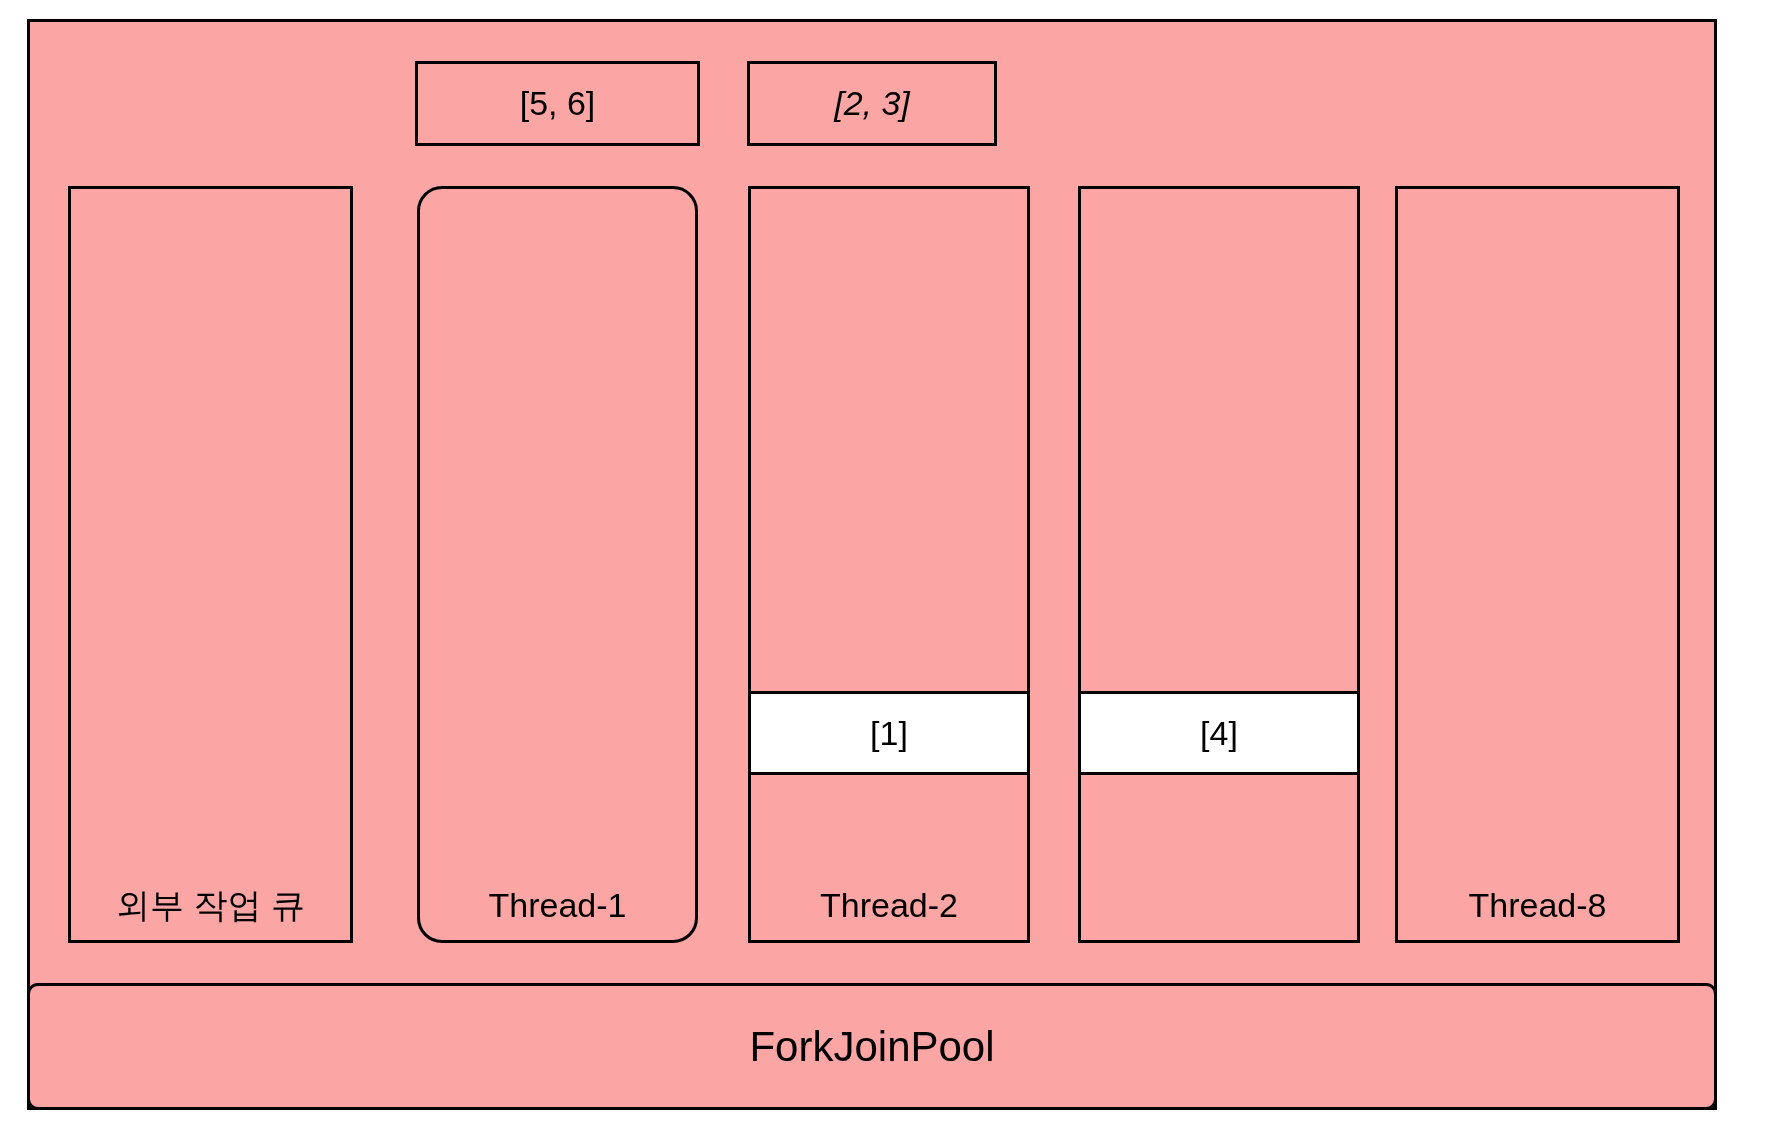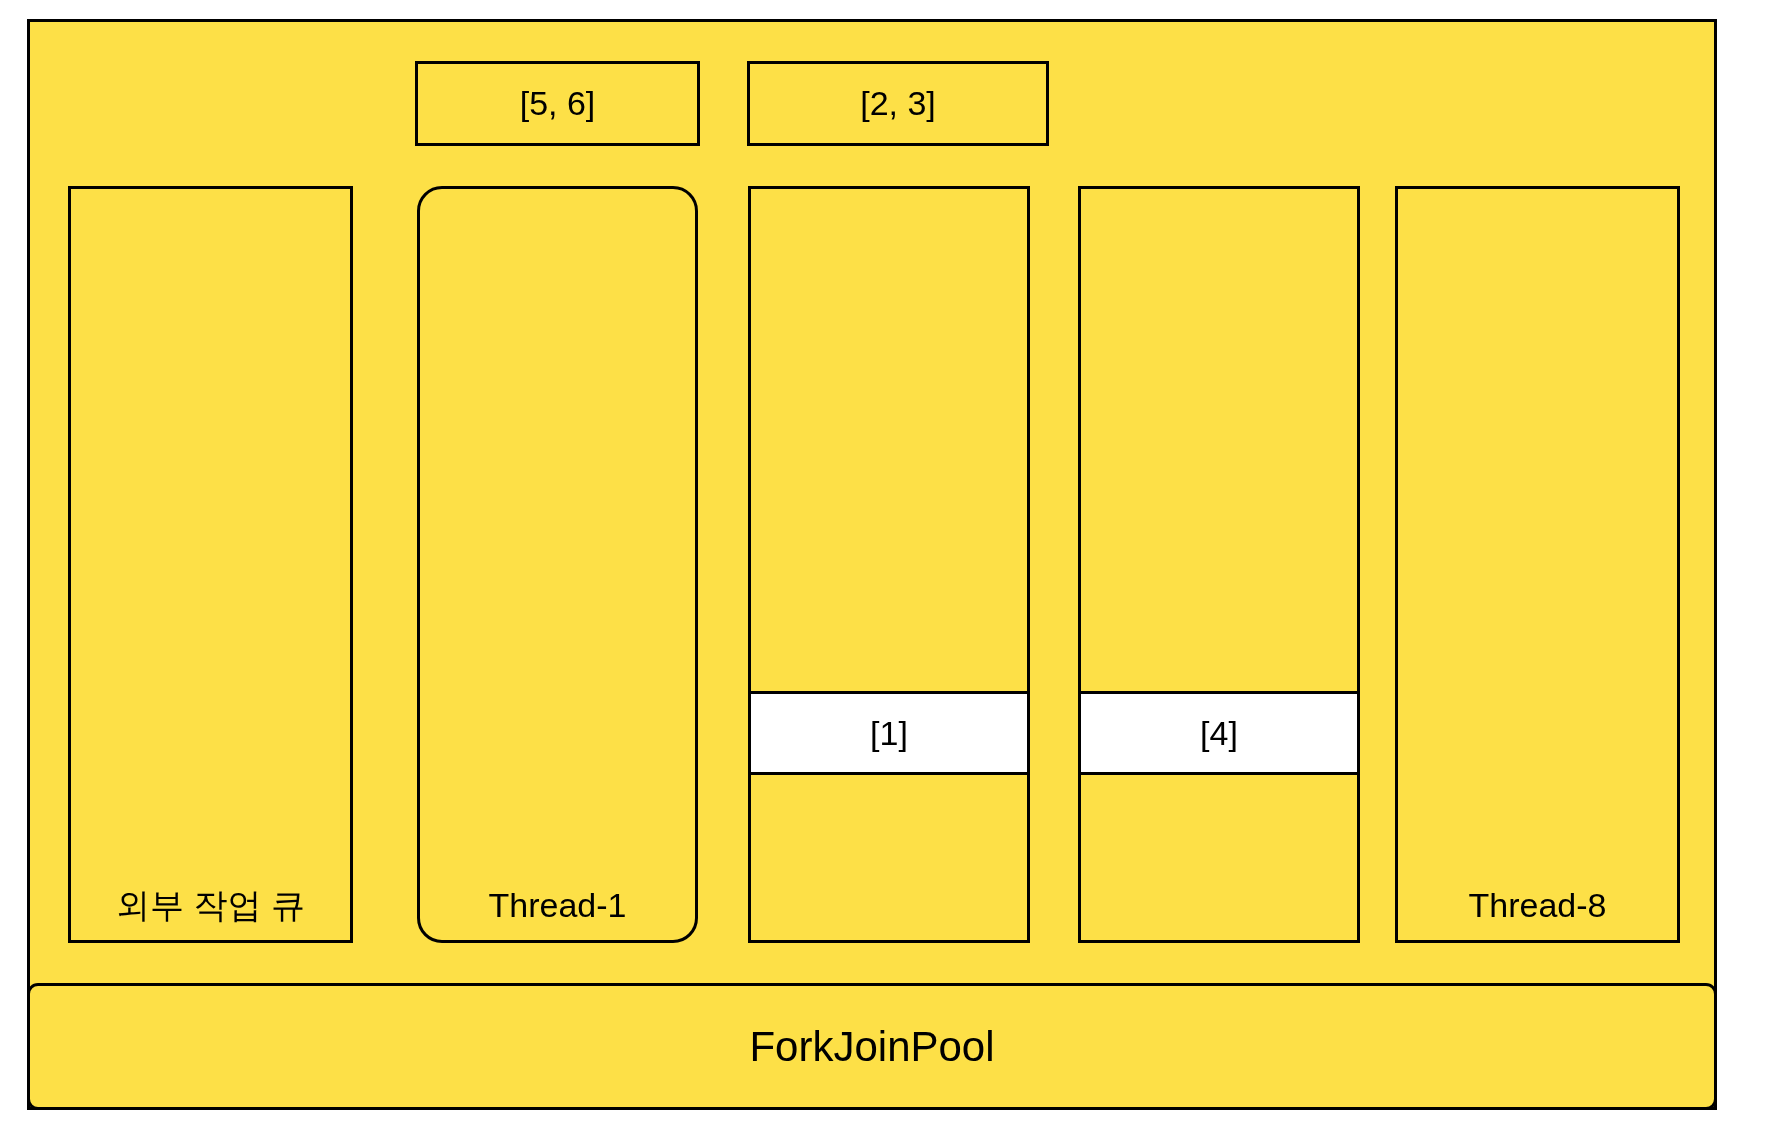--- a/index.html
+++ b/index.html
@@ -13,21 +13,21 @@
     height: 1144px;
     background: #ffffff;
     font-family: "Liberation Sans", "DejaVu Sans", sans-serif;
     color: #000000;
     overflow: hidden;
   }
   .box {
     position: absolute;
     box-sizing: border-box;
     border: 3px solid #000000;
-    background: #fde047;
+    background: #fca5a5;
   }
   
   .outer {
     left: 27px;
     top: 19px;
     width: 1690px;
     height: 1091px;
   }
   
   .pool-strip {
@@ -46,21 +46,21 @@
   }
   
   .pending {
     height: 85px;
     display: flex;
     align-items: center;
     justify-content: center;
     font-size: 34px;
   }
   .pending-1 { left: 415px; top: 61px; width: 285px; }
-  .pending-2 { left: 747px; top: 61px; width: 302px; }
+  .pending-2 { left: 747px; top: 61px; width: 250px; font-style: italic; }
   
   .column {
     top: 186px;
     height: 757px;
   }
   .col-0 { left: 68px;   width: 285px; }
   .col-1 { left: 417px;  width: 281px; border-radius: 25px; }
   .col-2 { left: 748px;  width: 282px; }
   .col-3 { left: 1078px; width: 282px; }
   .col-4 { left: 1395px; width: 285px; }
@@ -110,20 +110,21 @@
   </div>
 
   <div class="box column col-1">
     <div class="col-label">Thread-1</div>
   </div>
 
   <div class="box column col-2">
     <div class="task-cell">
       <span>[1]</span>
     </div>
+    <div class="col-label">Thread-2</div>
   </div>
 
   <div class="box column col-3">
     <div class="task-cell">
       <span>[4]</span>
     </div>
   </div>
 
   <div class="box column col-4">
     <div class="col-label">Thread-8</div>

